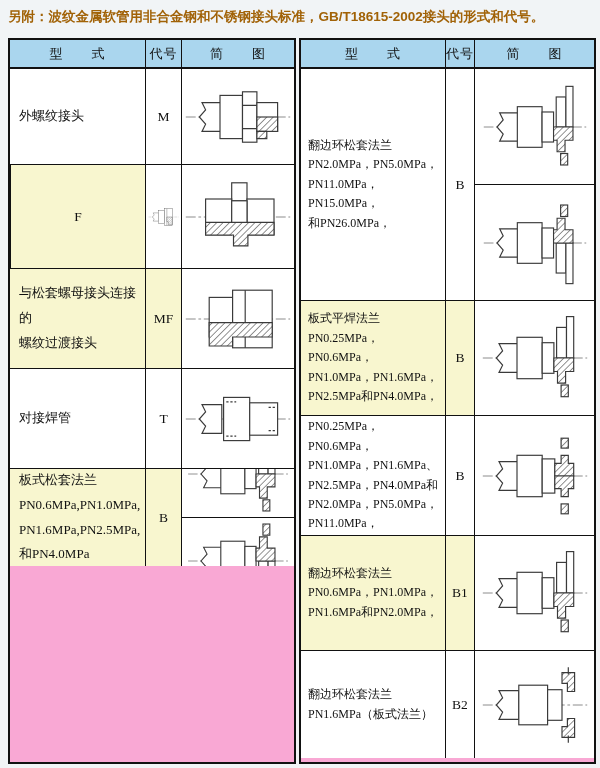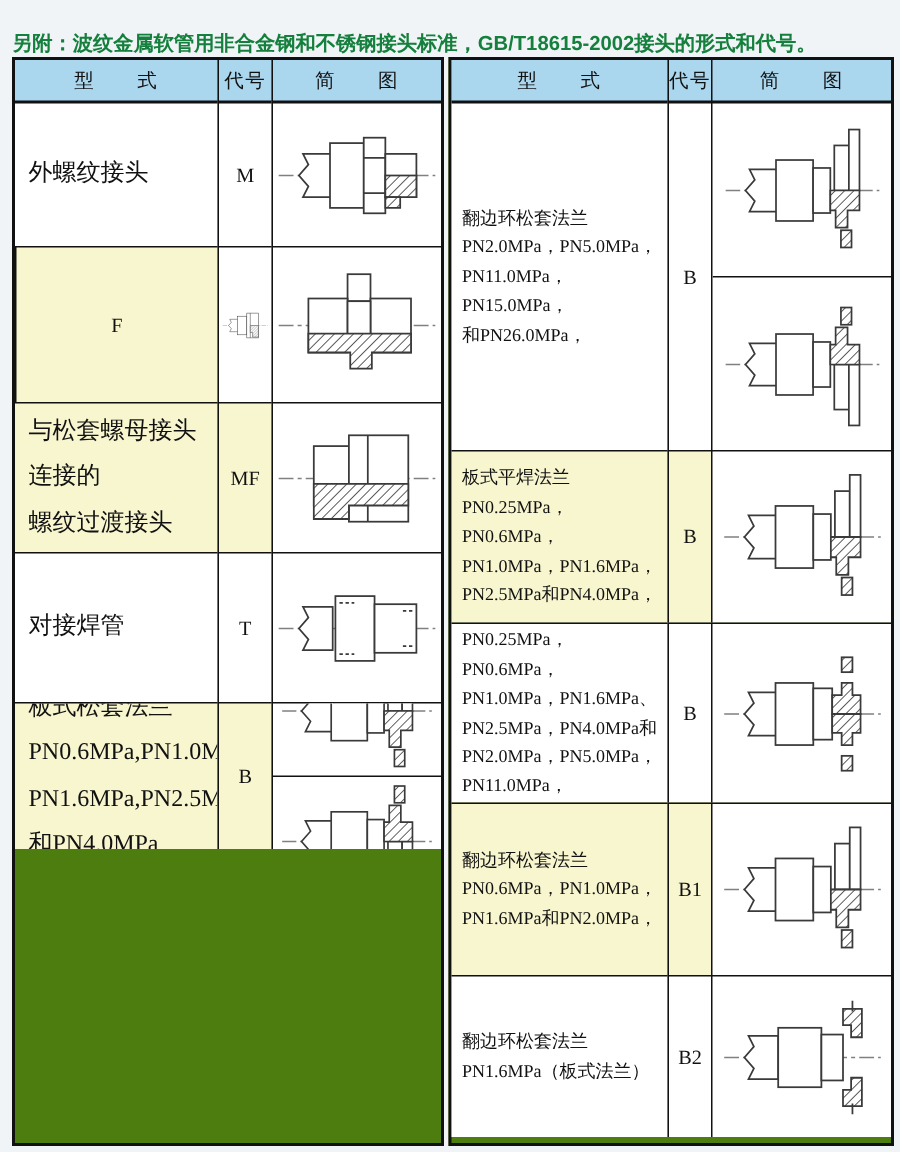--- a/index.html
+++ b/index.html
@@ -3,26 +3,26 @@
 <meta charset="utf-8">
 <style>
   html,body{margin:0;padding:0}
   body{
     width:600px;height:768px;position:relative;
     background:#f1f4f6;
     font-family:"Liberation Serif",serif;
     color:#111;
   }
   .caption{
-    position:absolute;left:8px;top:19px;width:584px;
+    position:absolute;left:8px;top:7px;width:584px;
     font-family:"Liberation Sans",sans-serif;
-    font-weight:700;font-size:13.5px;line-height:1.5;color:#15803d;
+    font-weight:700;font-size:13.5px;line-height:1.5;color:#a16207;
   }
   .tbl{
-    position:absolute;top:38px;background:#4d7c0f;
+    position:absolute;top:38px;background:#f9a8d4;
     border:2px solid #111;display:grid;
   }
   .tbl-left{
     left:8px;width:284px;height:722px;
     grid-template-columns:135px 36px 1fr;
     grid-template-rows:28px 96px 104px 100px 100px 98px 192px;
   }
   .tbl-right{
     left:299px;width:293px;height:722px;
     grid-template-columns:144px 29px 1fr;
@@ -31,21 +31,21 @@
   .c{border-left:1px solid #111;border-top:1px solid #111;box-sizing:border-box;overflow:hidden;background:#fff}
   .nl{border-left:none}
   .nt{border-top:none}
   .h{
     background:#aad6ee;display:flex;align-items:center;justify-content:center;
     font-size:13px;letter-spacing:1px;border-bottom:1px solid #111;
   }
   .type{
     display:flex;align-items:center;
     padding:4px 4px 4px 9px;
-    font-size:16px;line-height:1.9;white-space:pre-line;
+    font-size:13px;line-height:1.9;white-space:pre-line;
   }
   .tbl-right .type{font-size:12px;line-height:1.62;padding-left:7px}
   .code{display:flex;align-items:center;justify-content:center;font-size:13.5px}
   .ylw{background:#f8f6cf}
   .diag{display:flex;align-items:center;justify-content:center;padding:2px}
   .split{flex-direction:column;align-items:stretch;padding:0}
   .half{flex:1;display:flex;align-items:center;justify-content:center}
   .hb{border-top:1px solid #111}
   .diag svg{width:108px;height:90px}
   .half svg{width:106px;height:86px}

